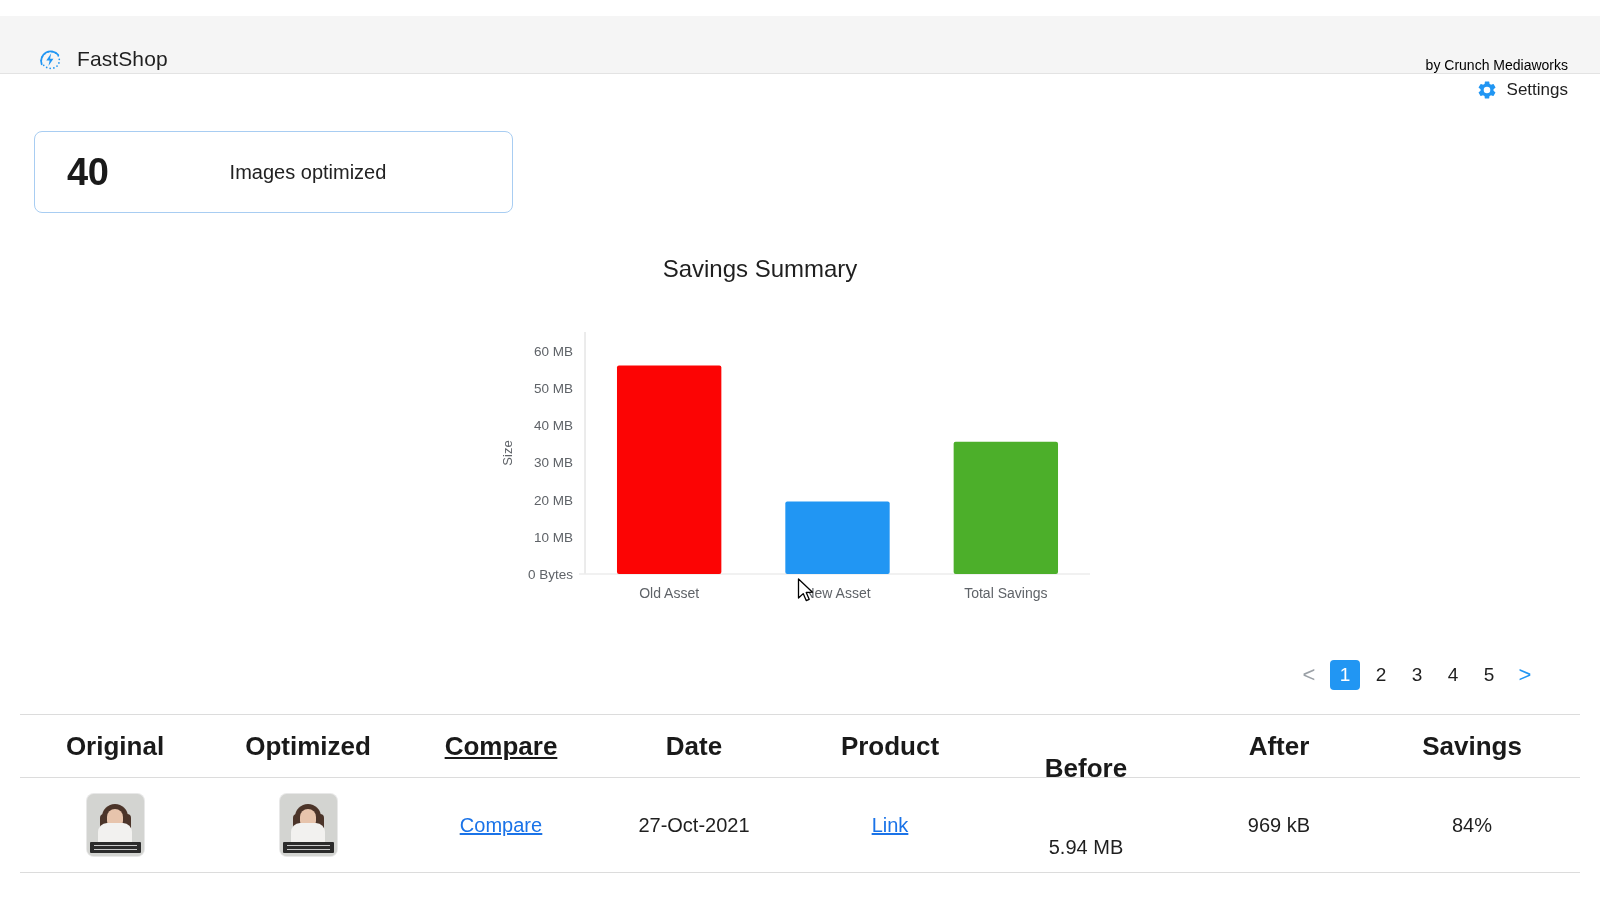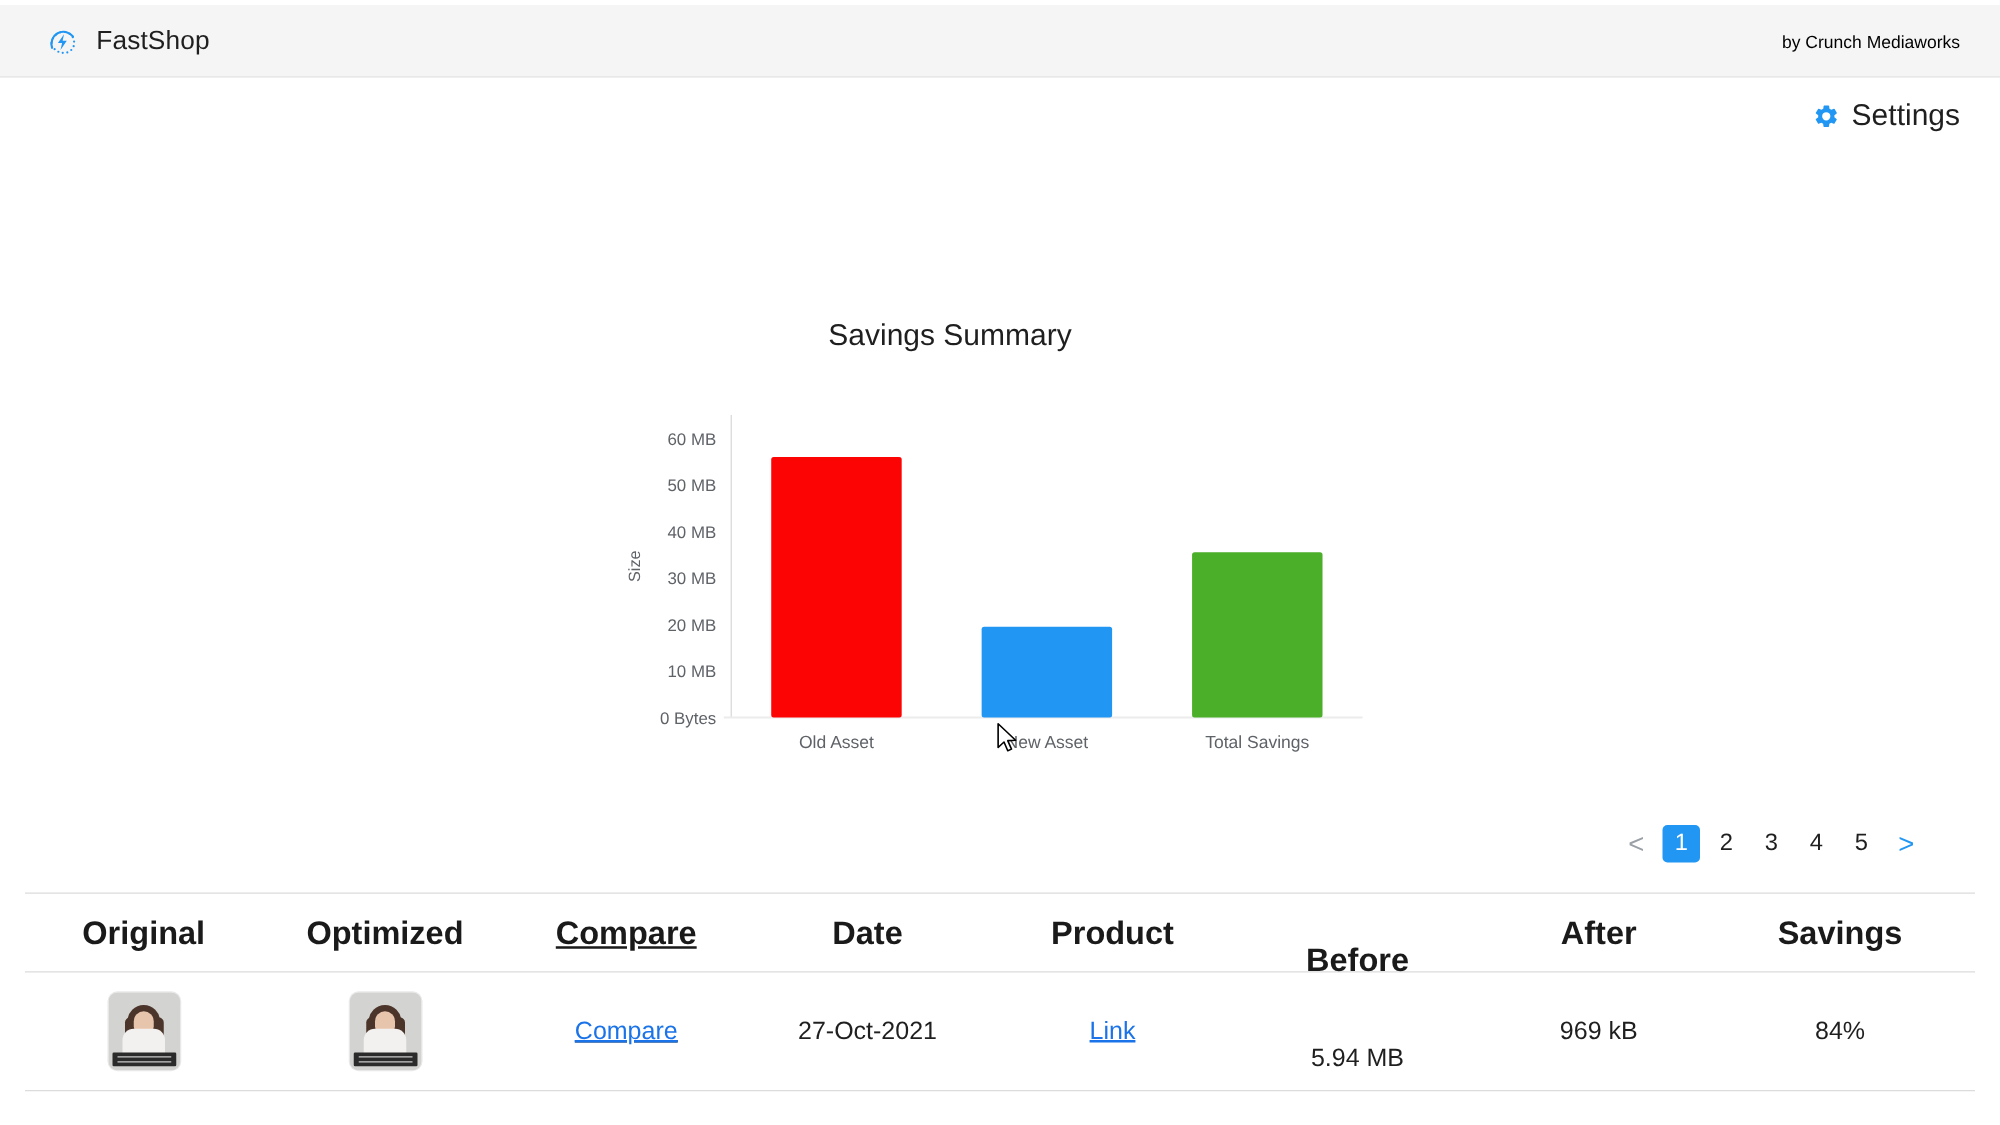--- a/index.html
+++ b/index.html
@@ -5,44 +5,44 @@
   * { box-sizing: border-box; margin: 0; padding: 0; }
   html, body {
     width: 1600px; height: 900px;
     background: #ffffff;
     font-family: "Liberation Sans", sans-serif;
     overflow: hidden;
   }
 
   
   .appbar {
-    position: absolute; left: 0; top: 4px;
+    position: absolute; left: 0; top: 16px;
     width: 1600px; height: 58px;
     background: #f5f5f5;
     border-bottom: 1px solid #e3e3e3;
-    display: flex; align-items: center; gap: 45px;
+    display: flex; align-items: flex-end; gap: 45px;
   }
   .brand { display: flex; align-items: center; margin-left: 36px; }
   .brand-logo { width: 28px; height: 28px; display: block; }
   .brand-name {
     margin-left: 13px;
     font-size: 21px; color: #1f1f1f; letter-spacing: .1px;
   }
   .byline {
     margin-left: auto; margin-right: 32px;
     font-size: 14px; color: #000000;
   }
 
   
   .settings {
     position: absolute; right: 32px; top: 79px;
     display: flex; align-items: center; cursor: pointer;
   }
   .gear { width: 22px; height: 22px; display: block; }
-  .settings-label { margin-left: 9px; font-size: 24px; color: #1f1f1f; }
+  .settings-label { margin-left: 9px; font-size: 17px; color: #1f1f1f; }
 
   
   .cards { position: absolute; left: 34px; top: 131px; display: flex; gap: 32px; }
   .card {
     width: 479px; height: 82px;
     border: 1.5px solid #a8cdf2; border-radius: 8px;
     background: #fff;
     display: flex; align-items: center;
     position: relative;
   }
@@ -167,20 +167,24 @@
 <div class="settings">
   <span>
     <svg class="gear" viewBox="0 0 24 24" fill="#2196f3">
       <path d="M19.1 12.9a7.5 7.5 0 0 0 0-1.8l2-1.5a.5.5 0 0 0 .1-.6l-1.9-3.3a.5.5 0 0 0-.6-.2l-2.3.9a7.3 7.3 0 0 0-1.6-.9l-.3-2.4a.5.5 0 0 0-.5-.4h-3.8a.5.5 0 0 0-.5.4l-.3 2.4a7.3 7.3 0 0 0-1.6.9l-2.3-.9a.5.5 0 0 0-.6.2L2.9 9a.5.5 0 0 0 .1.6l2 1.5a7.5 7.5 0 0 0 0 1.8l-2 1.5a.5.5 0 0 0-.1.6l1.9 3.3a.5.5 0 0 0 .6.2l2.3-.9a7.3 7.3 0 0 0 1.6.9l.3 2.4a.5.5 0 0 0 .5.4h3.8a.5.5 0 0 0 .5-.4l.3-2.4a7.3 7.3 0 0 0 1.6-.9l2.3.9a.5.5 0 0 0 .6-.2l1.9-3.3a.5.5 0 0 0-.1-.6zM12 15.6A3.6 3.6 0 1 1 15.6 12 3.6 3.6 0 0 1 12 15.6z"></path>
     </svg>
   </span>
   <span class="settings-label">Settings</span>
 </div>
 
 <div class="cards">
+  <div class="card">
+    <span class="card-value">40</span>
+    <span class="card-label">Images optimized</span>
+  </div>
 </div>
 
 <div class="chart-title">Savings Summary</div>
 <div class="chart-wrap">
   <svg class="chart-svg" id="bar-chart" width="620" height="300" viewBox="0 0 620 300">
       <line x1="95" y1="14" x2="95" y2="256" stroke="#d8d8d8" stroke-width="1"></line>
       <line x1="89" y1="256" x2="600" y2="256" stroke="#ececec" stroke-width="1.5"></line>
       <text x="83" y="261" text-anchor="end" font-size="13.5" fill="#5f6368" font-family="&quot;Liberation Sans&quot;, sans-serif">0 Bytes</text>
       <text x="83" y="223.76923076923077" text-anchor="end" font-size="13.5" fill="#5f6368" font-family="&quot;Liberation Sans&quot;, sans-serif">10 MB</text>
       <text x="83" y="186.53846153846155" text-anchor="end" font-size="13.5" fill="#5f6368" font-family="&quot;Liberation Sans&quot;, sans-serif">20 MB</text>

